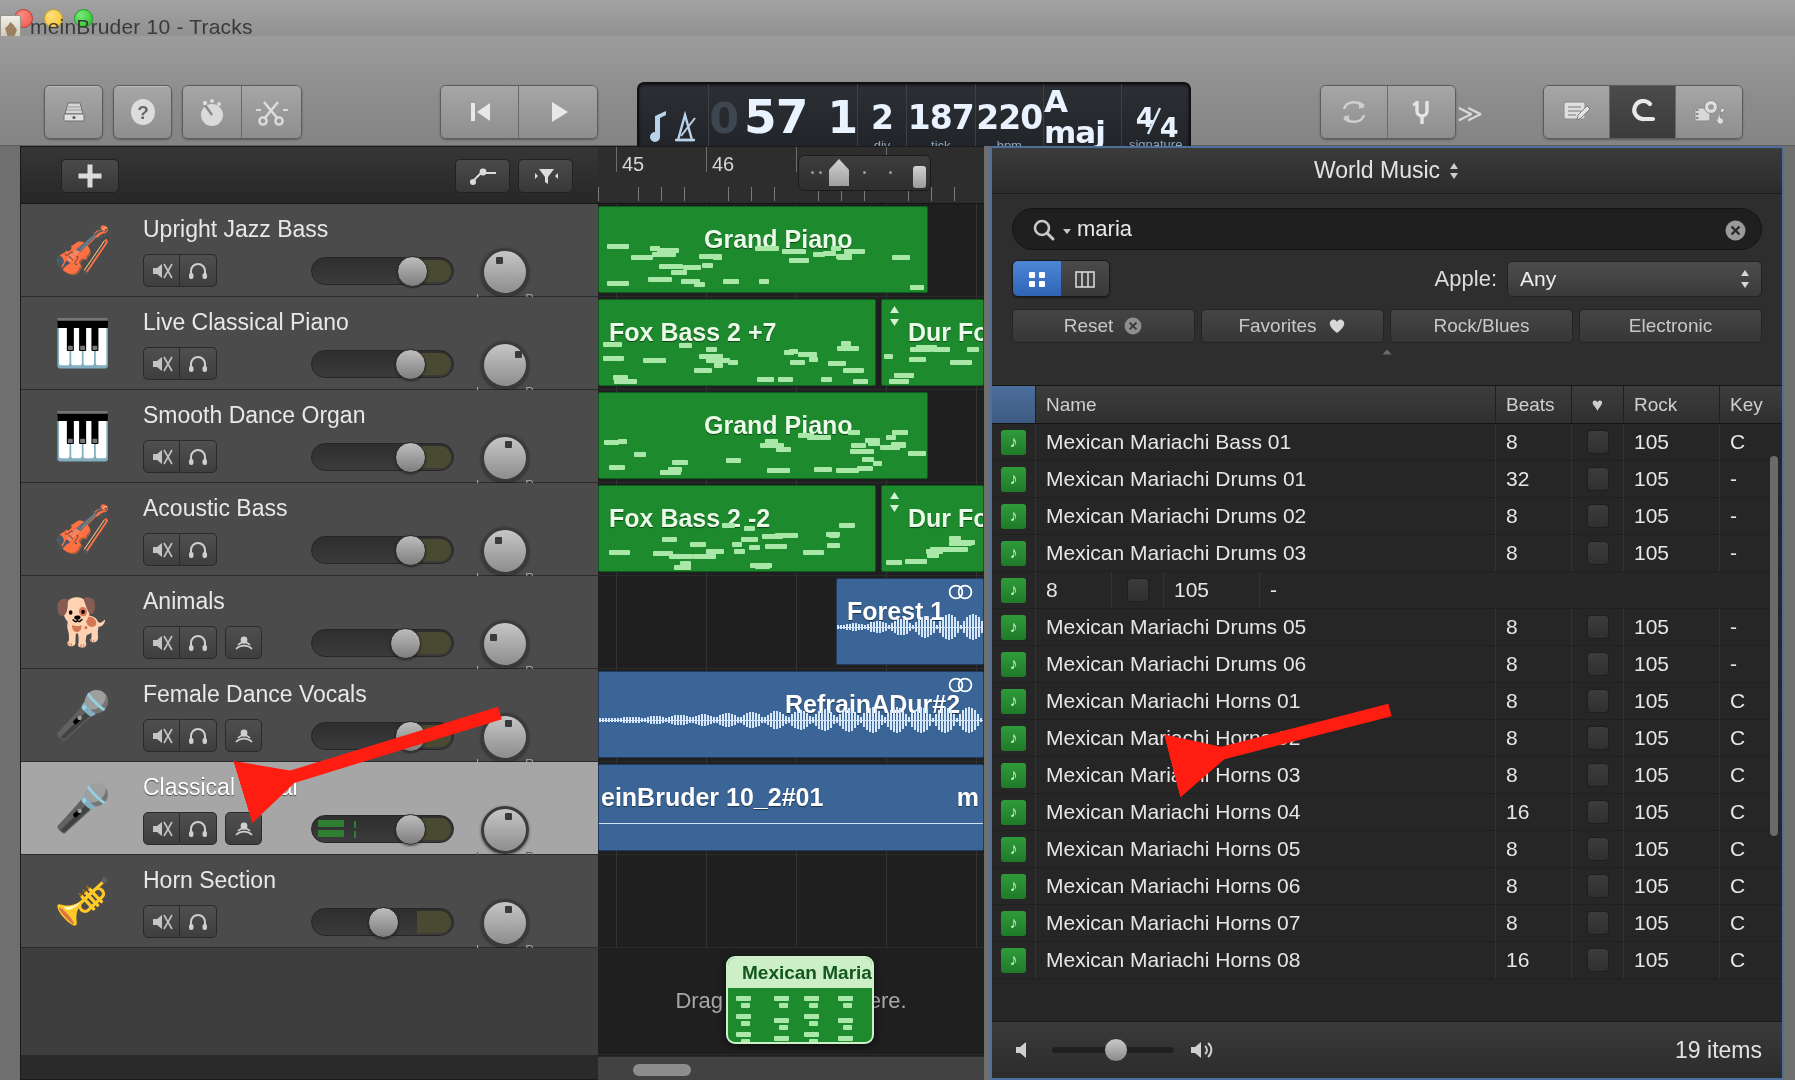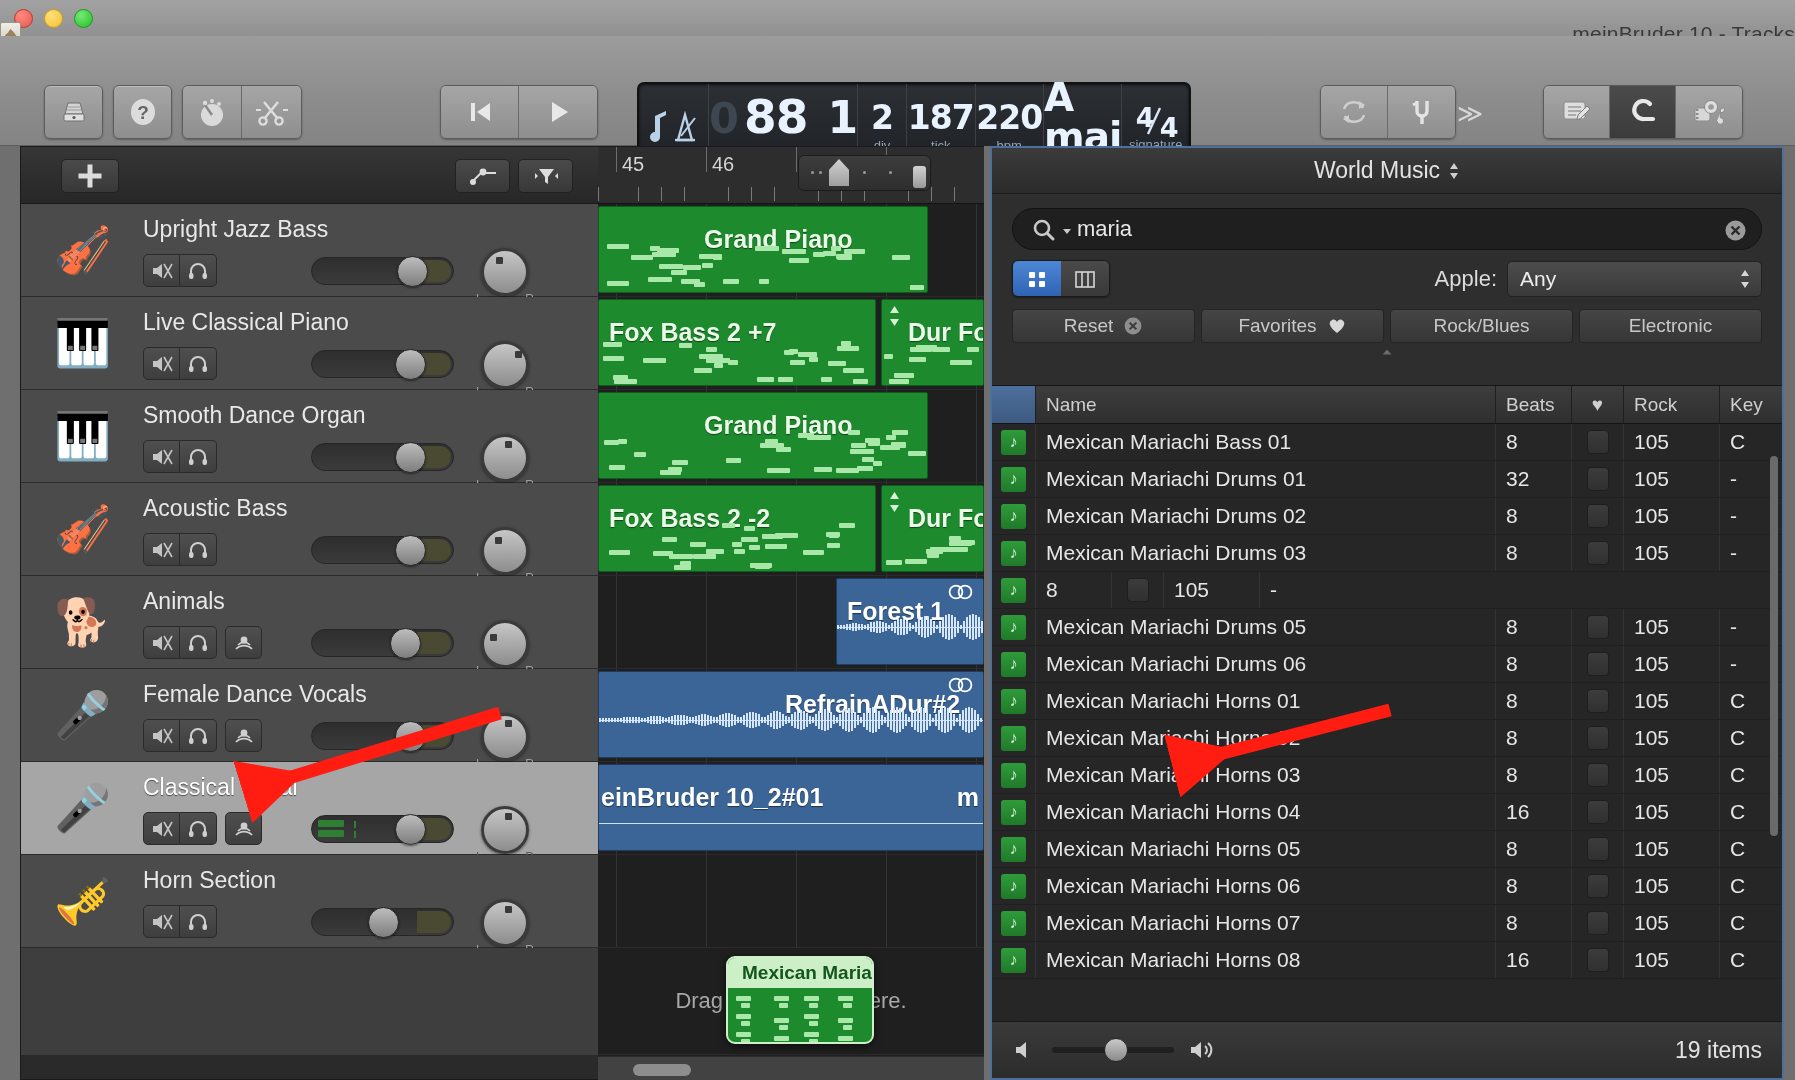--- a/index.html
+++ b/index.html
@@ -14,22 +14,22 @@
     position: absolute; left: 0; top: 0; width: 1795px; height: 36px;
     background: linear-gradient(to bottom, #a3a3a3 0%, #919191 100%);
     display: flex; align-items: center;
   }
   .traffic { position: absolute; left: 14px; top: 9px; display: flex; gap: 11px; }
   .tl { width: 19px; height: 19px; border-radius: 50%; }
   .tl.red    { background: radial-gradient(circle at 35% 30%, #ff8a80, #e8574c); border: 1px solid #c0392b;}
   .tl.yellow { background: radial-gradient(circle at 35% 30%, #ffdf7a, #f1c232); border: 1px solid #d0a020;}
   .tl.green  { background: radial-gradient(circle at 35% 30%, #79e87a, #22c023); border: 1px solid #1aa01b;}
   .title-wrap {
-    position: absolute; left: 0; right: 0; top: 16px; height: 36px;
-    display: flex; align-items: center; justify-content: space-between; gap: 18px;
+    position: absolute; left: 0; right: 0; top: 9px; height: 36px;
+    display: flex; align-items: center; justify-content: flex-start; gap: 9px;
   }
   .title-icon {
     width: 21px; height: 24px; background: linear-gradient(to bottom,#efefe8,#cfcabc);
     border: 1px solid #9a948a; border-radius: 2px; position: relative; overflow:hidden;
   }
   .title-icon::after {
     content:""; position:absolute; left:4px; top:6px; width:12px; height:14px;
     background:#9b8061; clip-path: polygon(20% 100%, 0 45%, 25% 25%, 45% 0, 70% 20%, 100% 55%, 80% 100%);
   }
   .title-text { font-size: 21px; color: #3a3a3a; letter-spacing: .2px; }
@@ -338,42 +338,42 @@
       <svg width="58" height="40" viewBox="0 0 58 40">
         <path d="M10 26 a5 5 0 1 0 5 5 V12 l6 -3 v-4 l-11 5 Z" fill="#b9d2ea"></path>
         <path d="M33 34 L40 9 L47 34 Z" fill="none" stroke="#b9d2ea" stroke-width="2.4"></path>
         <path d="M30 34 h20" stroke="#b9d2ea" stroke-width="2.4"></path>
         <path d="M36 30 L50 12" stroke="#b9d2ea" stroke-width="2"></path>
       </svg>
     </div>
     <div class="lcd-cell" style="width:160px">
       <div class="lcd-row">
         <span class="lcd-val zero" style="font-size:43px">0</span>
-        <span class="lcd-val" style="font-size:47px">88</span>
+        <span class="lcd-val" style="font-size:47px">57</span>
         <span class="lcd-val" style="font-size:44px;margin-left:14px">1</span>
       </div>
       <div style="display:flex;gap:30px;margin-top:2px">
         <span class="lcd-lab">bar</span>
         <span class="lcd-lab">beat</span>
       </div>
     </div>
     <div class="lcd-cell" style="width:60px">
       <span class="lcd-val" style="font-size:33px">2</span>
       <span class="lcd-lab">div</span>
     </div>
     <div class="lcd-cell" style="width:84px">
       <span class="lcd-val" style="font-size:33px">187</span>
       <span class="lcd-lab">tick</span>
     </div>
     <div class="lcd-cell" style="width:84px">
       <span class="lcd-val" style="font-size:33px">220</span>
       <span class="lcd-lab">bpm</span>
     </div>
     <div class="lcd-cell" style="width:96px">
-      <span class="lcd-val" style="font-size:39px">A maj</span>
+      <span class="lcd-val" style="font-size:31px">A maj</span>
       <span class="lcd-lab">key</span>
     </div>
     <div class="lcd-cell" style="width:82px">
       <div style="position:relative;width:56px;height:38px">
         <span class="lcd-val" style="font-size:27px;position:absolute;left:8px;top:2px">4</span>
         <svg width="56" height="38" style="position:absolute;left:0;top:0">
           <path d="M32 6 L20 32" stroke="#d7e7f7" stroke-width="2.4"></path>
         </svg>
         <span class="lcd-val" style="font-size:27px;position:absolute;left:32px;top:12px">4</span>
       </div>

